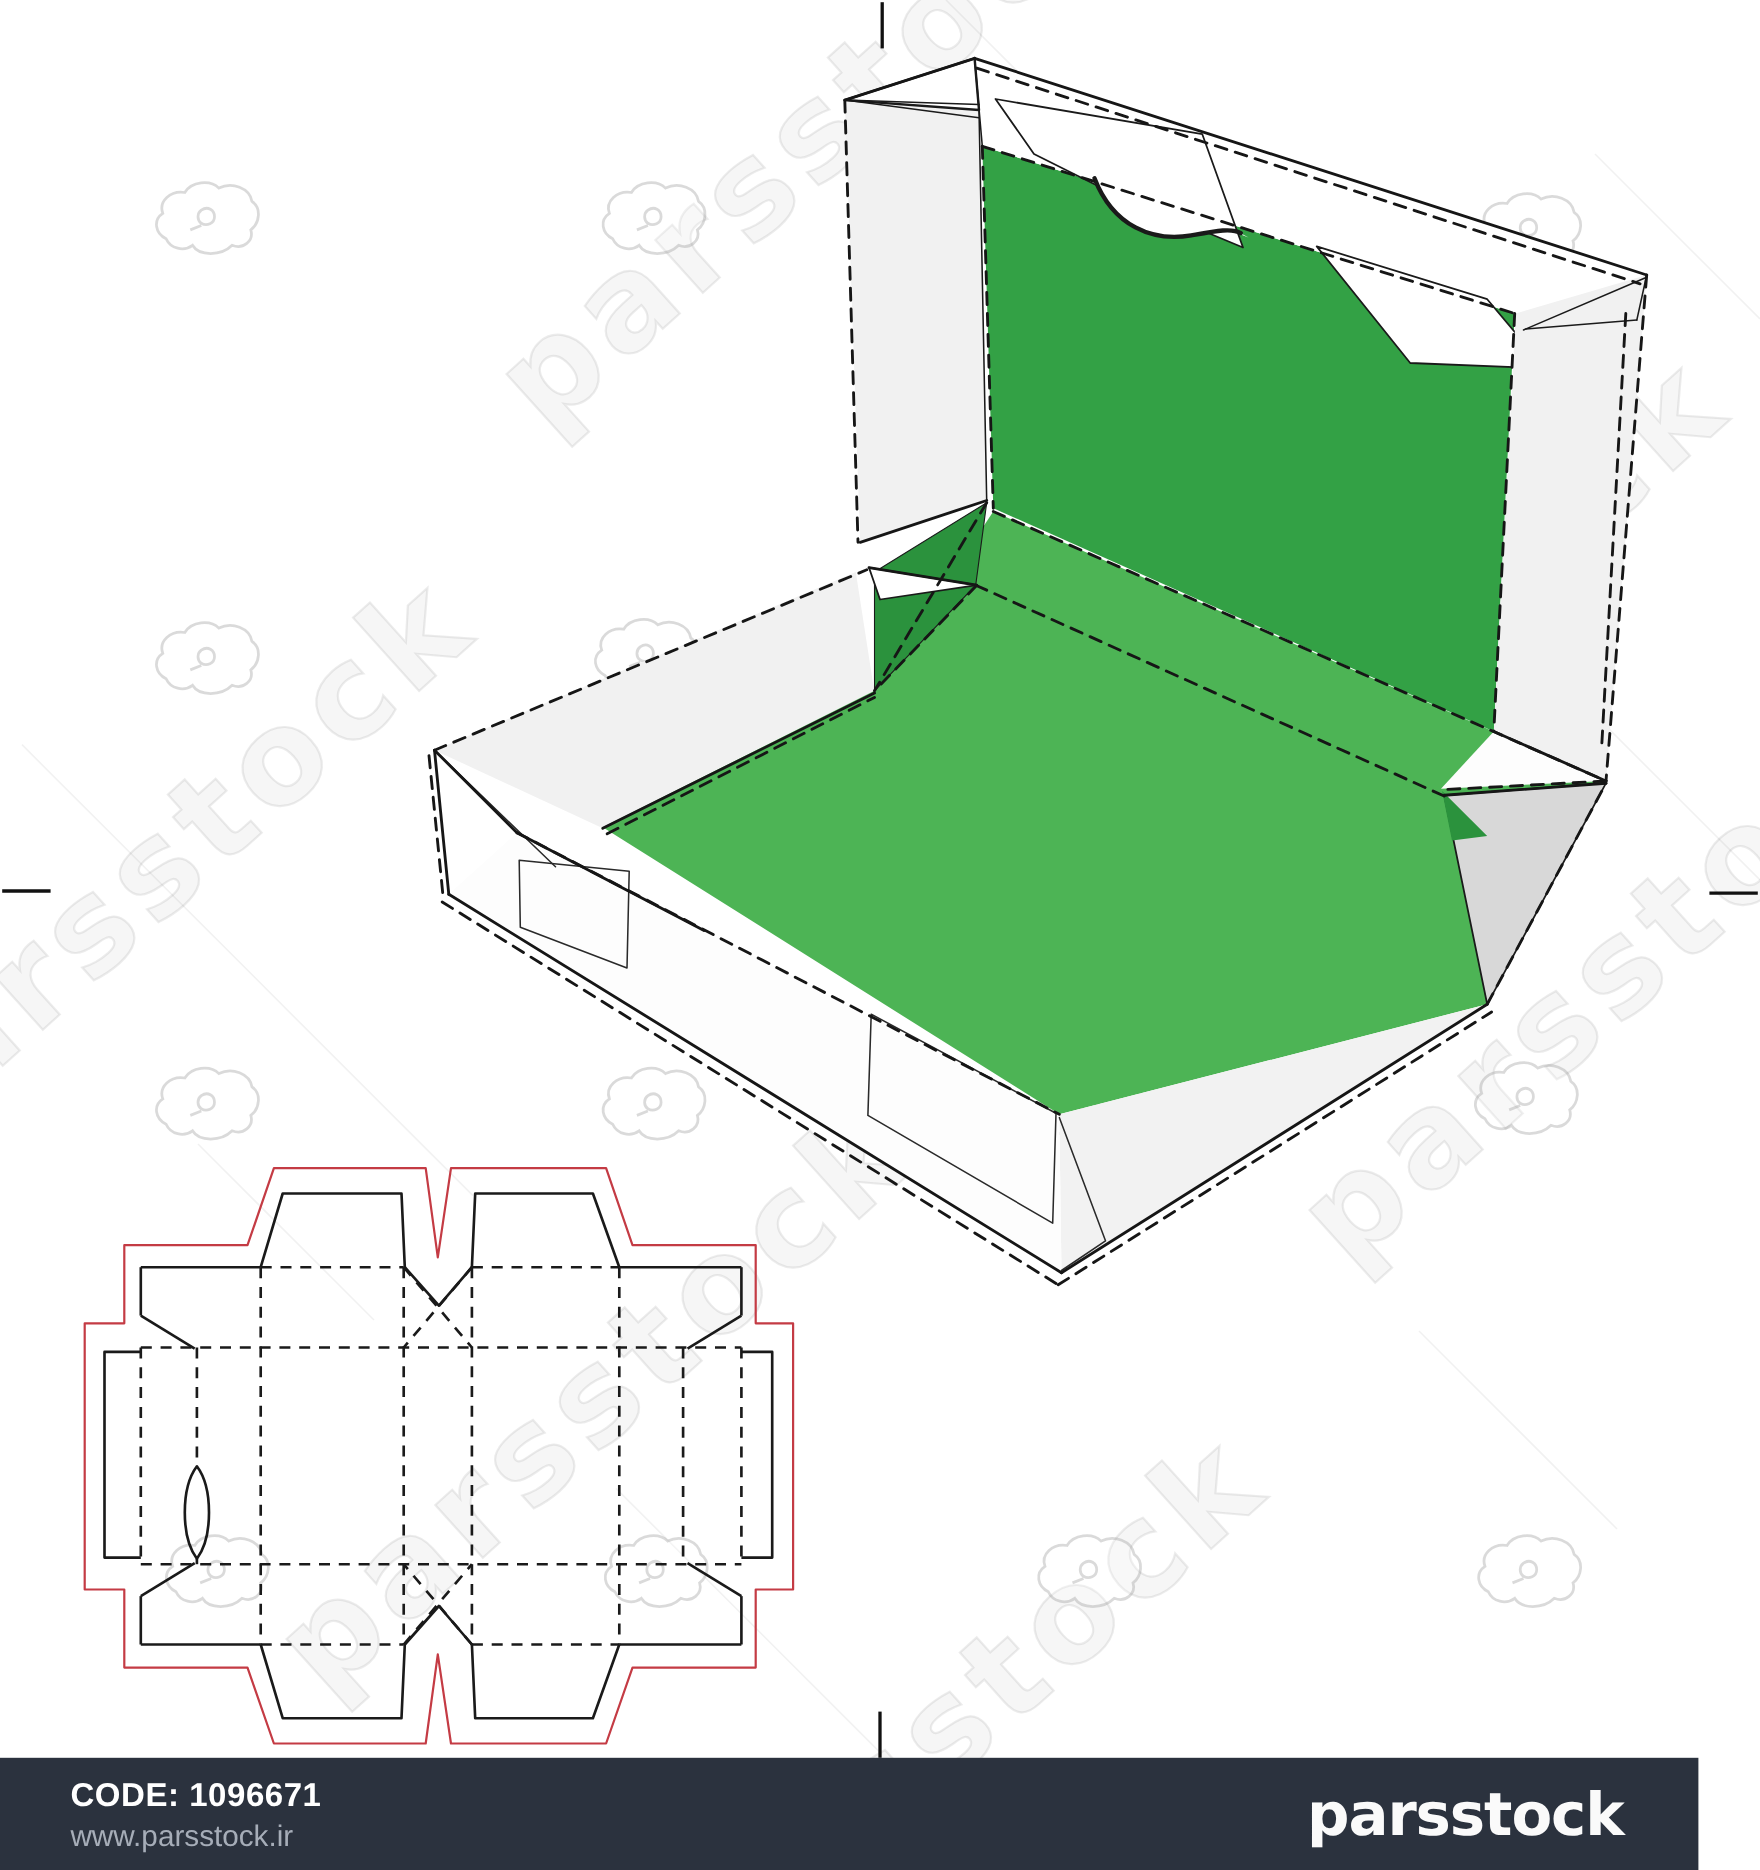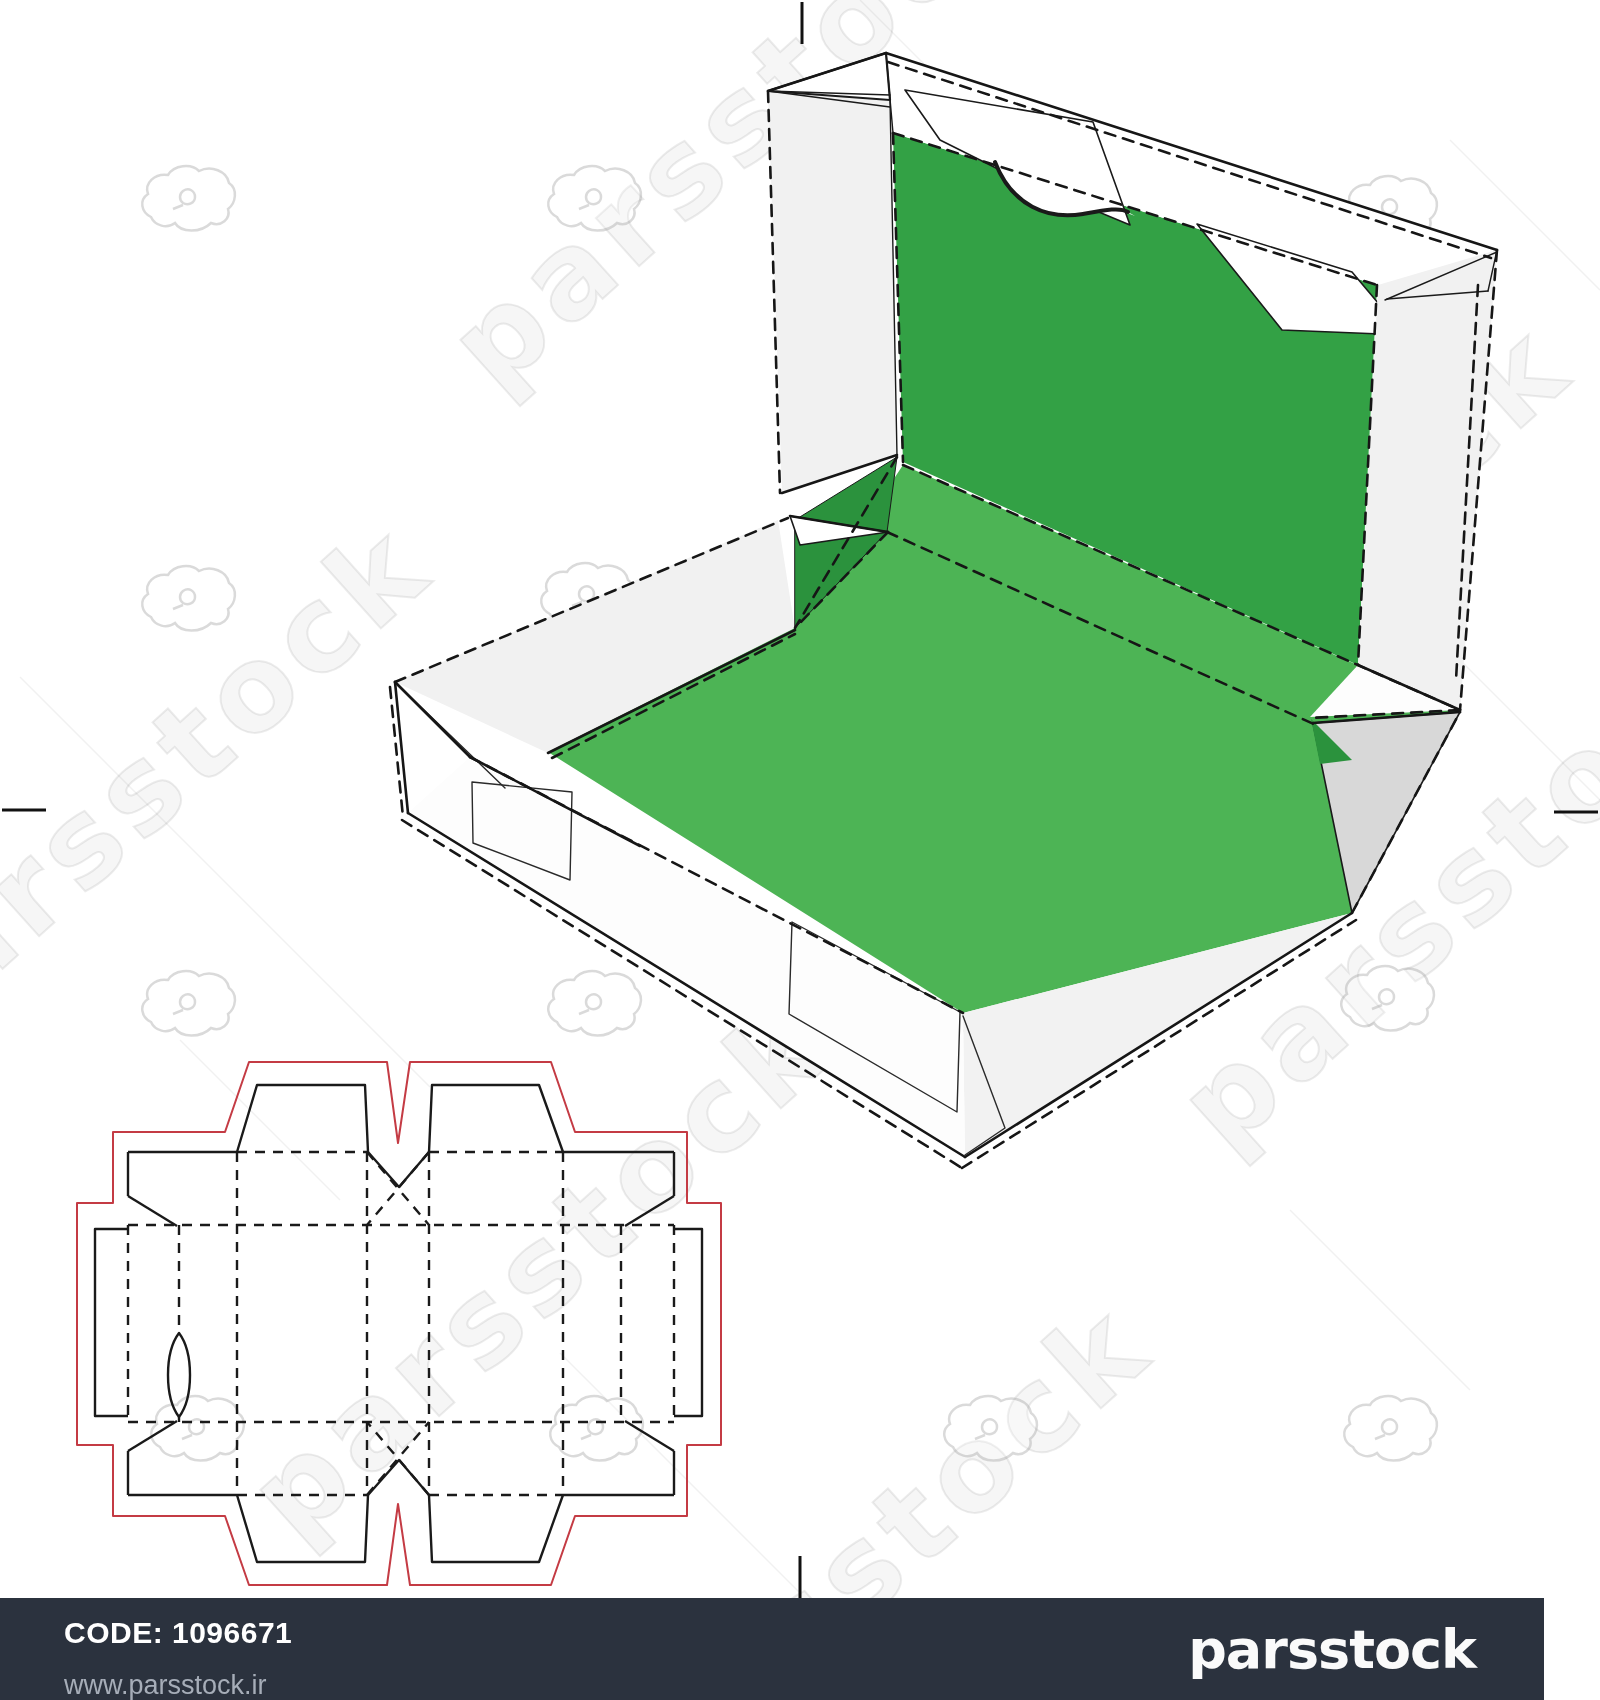--- a/index.html
+++ b/index.html
@@ -11,21 +11,21 @@
            font-size:118px;letter-spacing:9px;white-space:nowrap;
            color:rgba(134,134,134,0.07);-webkit-text-stroke:2px rgba(134,134,134,0.16);
            transform:translate(-50%,-50%) rotate(-42deg);}
   
   #art{position:absolute;left:0;top:0;z-index:2;}
   
   #footer{position:absolute;left:0;top:1598px;width:1544px;height:102px;z-index:3;
           background:var(--footer-bg,#2b323e);}
   #footer .code{position:absolute;left:64px;top:18px;font-size:30px;font-weight:bold;
           color:#ffffff;letter-spacing:0.5px;}
-  #footer .url{position:absolute;left:64px;top:72px;font-size:27px;
+  #footer .url{position:absolute;left:64px;top:56px;font-size:27px;
           color:var(--footer-muted,#a6adb8);}
   #footer .logo{position:absolute;right:68px;top:20px;font-size:54px;font-weight:bold;
           color:#fafafa;letter-spacing:-1px;font-family:"DejaVu Sans", sans-serif;}
 </style>
 </head>
 <body>
 
 <div id="canvas">
 
   <div id="wm">

